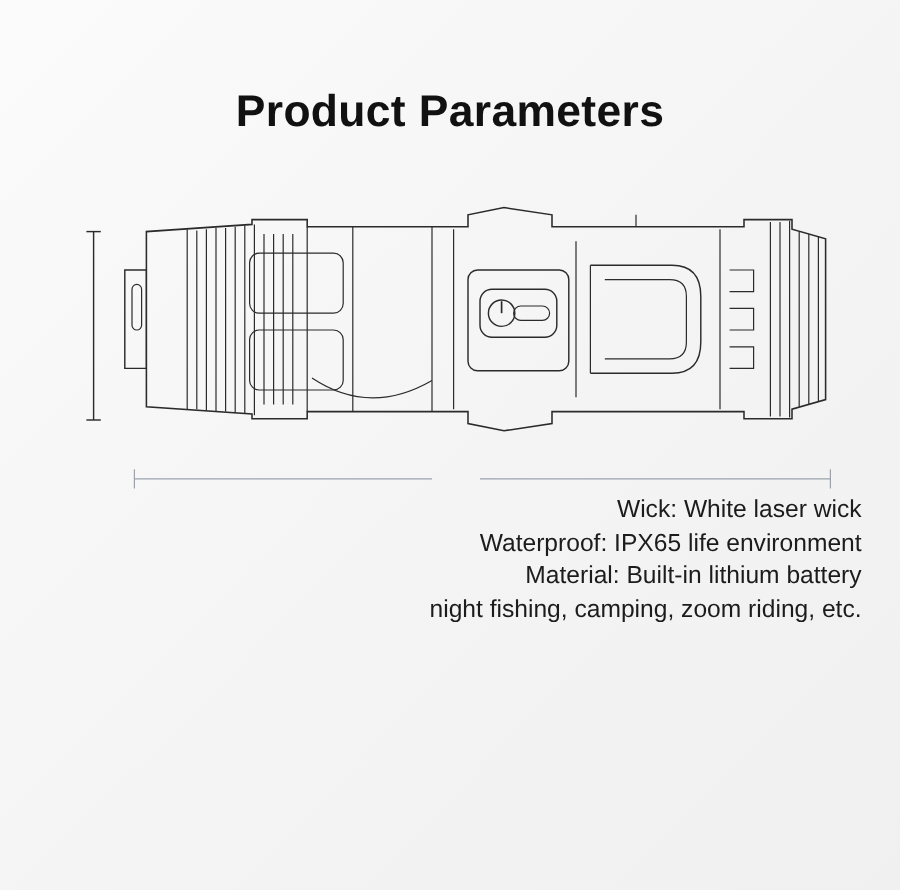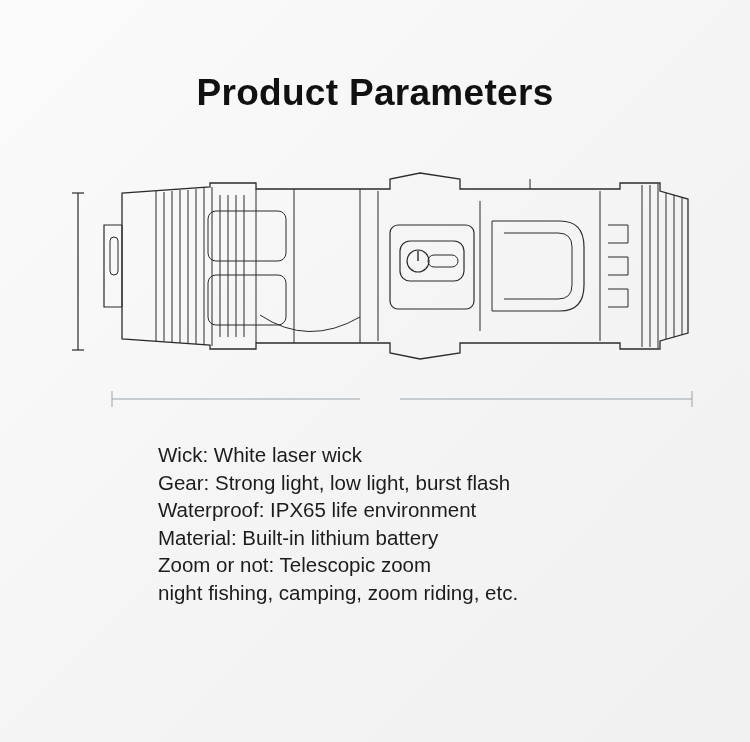--- a/index.html
+++ b/index.html
@@ -33,23 +33,24 @@
   }
   .diagram {
     position: absolute;
     top: 165px;
     left: 60px;
     width: 640px;
     height: 260px;
   }
   .specs {
     position: absolute;
-    top: 441px;
+    top: 411px;
     left: 158px;
     width: 560px;
+    text-align: right;
   }
   .spec-line {
     font-size: 20.5px;
     line-height: 27.5px;
     color: #1c1c1c;
     white-space: pre;
   }
   svg { display: block; }
 </style>
 </head>
@@ -137,20 +138,18 @@
         <line x1="606" y1="28" x2="606" y2="174" stroke="#2b2b2b" stroke-width="1"></line>
         <line x1="614" y1="30" x2="614" y2="172" stroke="#2b2b2b" stroke-width="1"></line>
         <line x1="622" y1="32" x2="622" y2="170" stroke="#2b2b2b" stroke-width="1"></line>
       </g>
 
     </svg>
   </div>
 
   <div class="specs">
     <div class="spec-line">Wick: White laser wick</div>
-    <div class="spec-line">Gear: Strong light, low light, burst flash</div>
     <div class="spec-line">Waterproof: IPX65 life environment</div>
     <div class="spec-line">Material: Built-in lithium battery</div>
-    <div class="spec-line">Zoom or not: Telescopic zoom</div>
     <div class="spec-line">night fishing, camping, zoom riding, etc.</div>
   </div>
 
 </div>
 
 </body></html>

